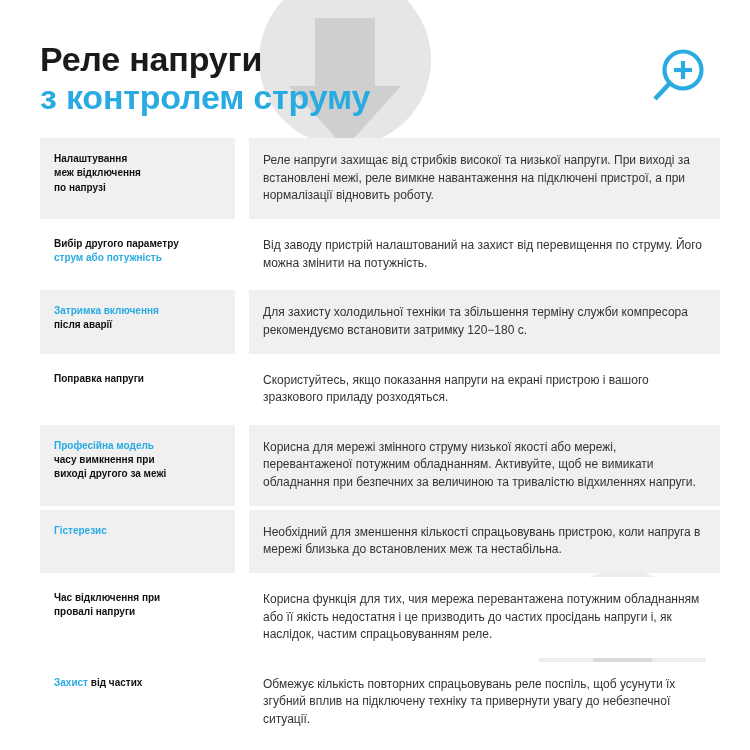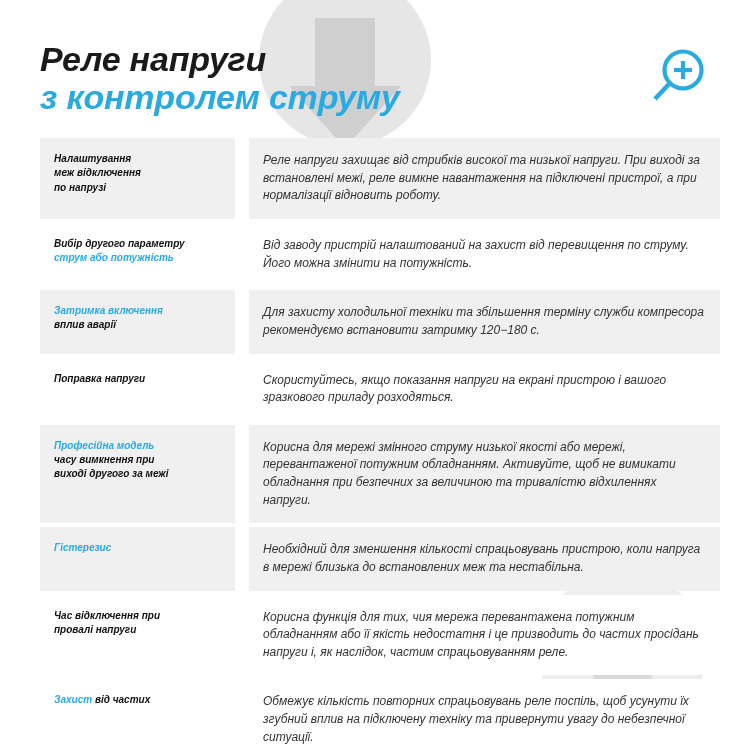--- a/index.html
+++ b/index.html
@@ -13,21 +13,20 @@
     background: #ffffff;
     font-family: "Liberation Sans", "DejaVu Sans", sans-serif;
     overflow: hidden;
     position: relative;
   }
   .page {
     position: relative;
     width: 750px;
     height: 750px;
     box-sizing: border-box;
-    font-style: italic;
   }
 
   
   .watermark {
     position: absolute;
     opacity: 1;
     pointer-events: none;
     z-index: 0;
   }
   .wm-shape {
@@ -157,21 +156,21 @@
       <div class="row plain">
         <div class="cell cell-term">
           <span class="term-line"><span>Вибір другого параметру</span></span>
           <span class="term-line"><span class="accent">струм або потужність</span></span>
         </div>
         <div class="cell cell-desc">Від заводу пристрій налаштований на захист від перевищення по струму. Його можна змінити на потужність.</div>
       </div>
       <div class="row shaded">
         <div class="cell cell-term">
           <span class="term-line"><span class="accent">Затримка включення</span></span>
-          <span class="term-line"><span>вплив аварії</span></span>
+          <span class="term-line"><span>після аварії</span></span>
         </div>
         <div class="cell cell-desc">Для захисту холодильної техніки та збільшення терміну служби компресора рекомендуємо встановити затримку 120−180 с.</div>
       </div>
       <div class="row plain">
         <div class="cell cell-term">
           <span class="term-line"><span>Поправка напруги</span></span>
         </div>
         <div class="cell cell-desc">Скористуйтесь, якщо показання напруги на екрані пристрою і вашого зразкового приладу розходяться.</div>
       </div>
       <div class="row shaded">

